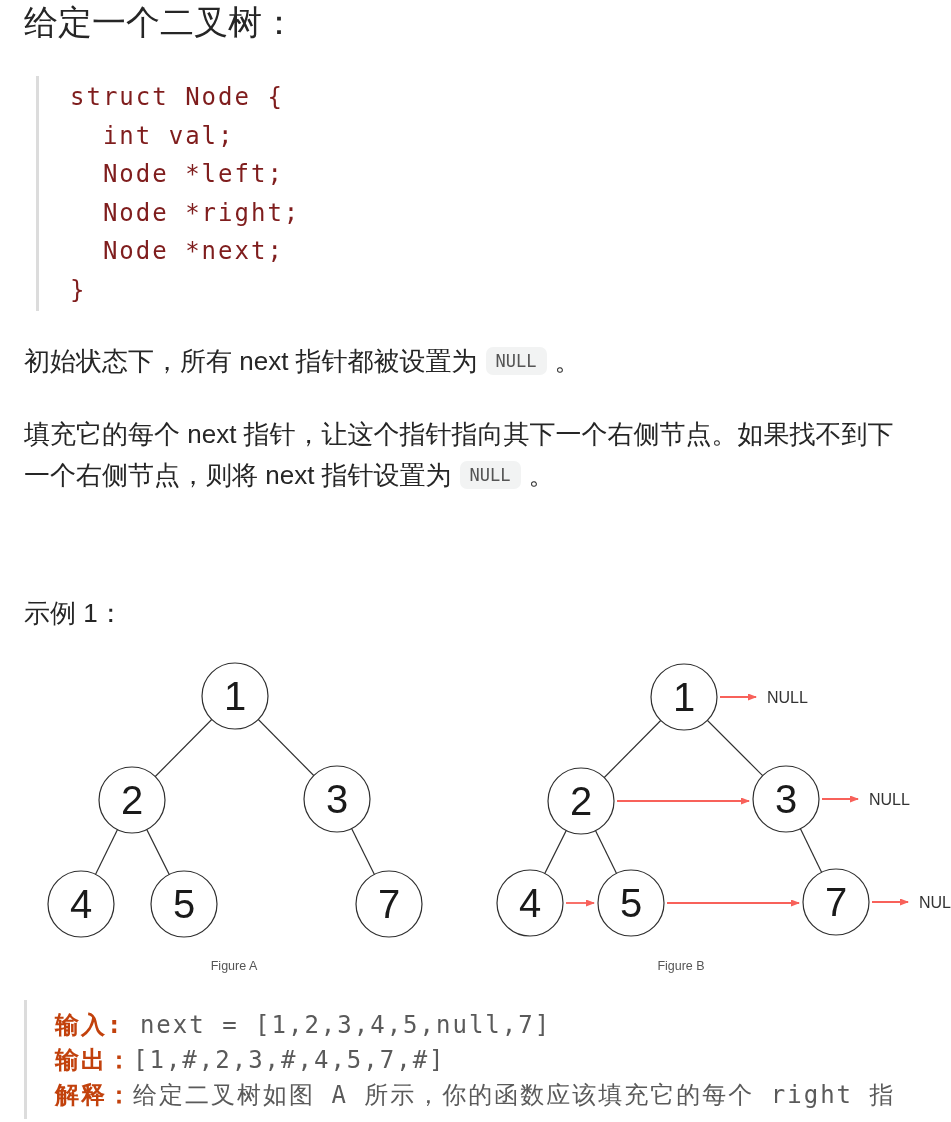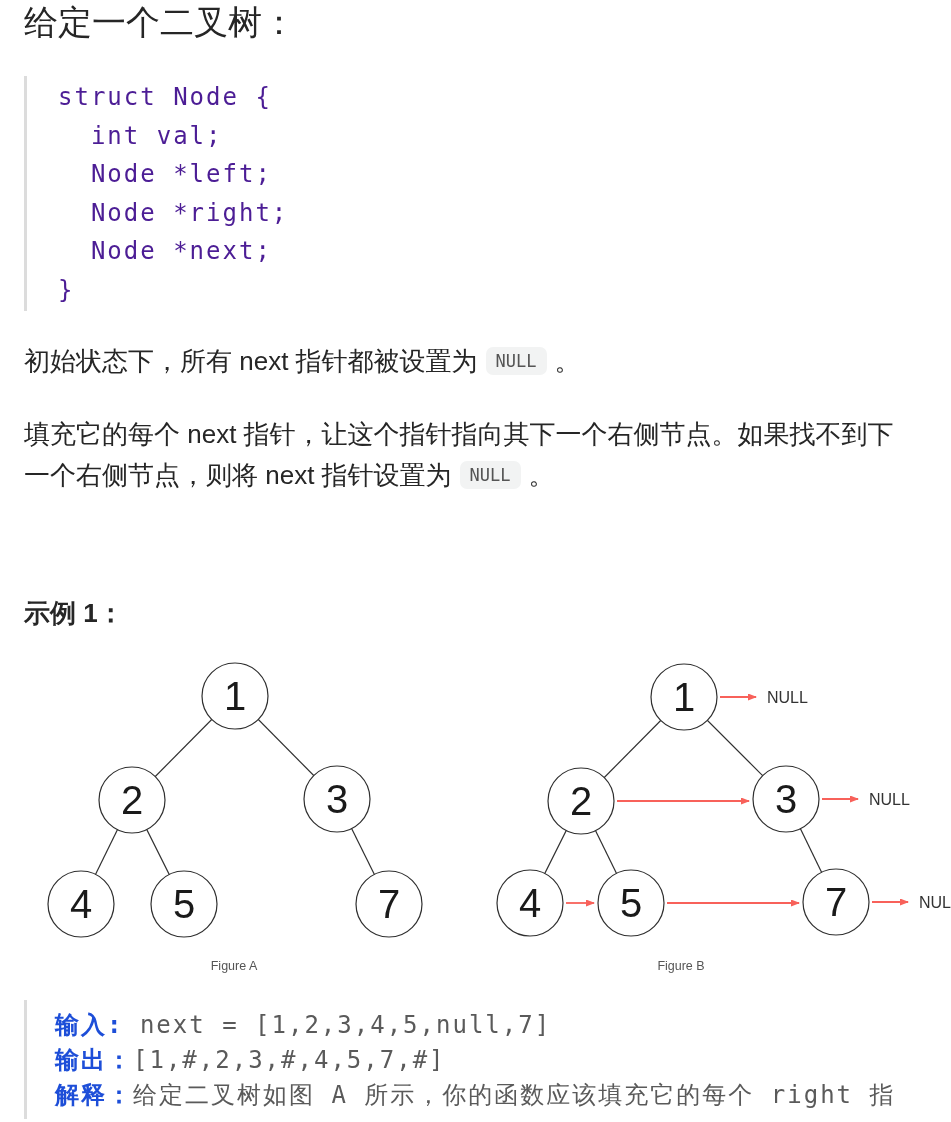--- a/index.html
+++ b/index.html
@@ -6,51 +6,51 @@
   body {
     width:951px; height:1122px; overflow:hidden;
     background:#ffffff; color:#262626;
     font-family:"Liberation Sans","DejaVu Sans",sans-serif;
   }
   .content { padding:0 18px 0 24px; }
 
   .intro { margin:0; padding-top:4px; font-size:34px; line-height:36px; }
 
   pre.code-block {
-    margin:36px 0 0 0; border-left:3px solid #dcdcdc;
+    margin:36px 0 0 12px; border-left:3px solid #dcdcdc;
     padding:2px 0 2px 31px;
     font-family:"DejaVu Sans Mono","Liberation Mono",monospace;
     font-size:24px; letter-spacing:2px; line-height:38.5px;
-    color:#4c1d95; white-space:pre;
+    color:#7f1d1d; white-space:pre;
   }
 
   .para { margin:30px 0 0 0; font-size:26px; line-height:41px; max-width:912px; }
   .para + .para { margin-top:32px; }
 
   .inline-chip {
     font-family:"DejaVu Sans Mono","Liberation Mono",monospace;
     font-size:17px; letter-spacing:0;
     background:#f2f3f3; color:#555555;
     padding:4px 10px; border-radius:7px; margin:0 8px;
     vertical-align:3px; white-space:nowrap;
   }
 
-  .example-heading { margin:99px 0 0 0; font-size:26px; line-height:36px; font-weight:bold; }
+  .example-heading { margin:99px 0 0 0; font-size:26px; line-height:36px; font-weight:normal; }
 
   .figure-wrap { margin-top:19px; }
   svg { display:block; }
 
   pre.example-block {
     margin:20px 0 0 0; border-left:3px solid #dcdcdc;
     padding:8px 0 6px 28px;
     font-family:"DejaVu Sans Mono","Liberation Mono",monospace;
     font-size:24px; letter-spacing:2px; line-height:35px;
     color:#5a5a5a; white-space:pre-wrap;
   }
-  .ex-label { font-weight:700; color:#1d4ed8; }
+  .ex-label { font-weight:700; color:#c2410c; }
 </style>
 </head>
 <body>
 
 <div class="content">
 
   <p class="intro">给定一个二叉树：</p>
 
   <pre class="code-block"><code>struct Node {
   int val;

